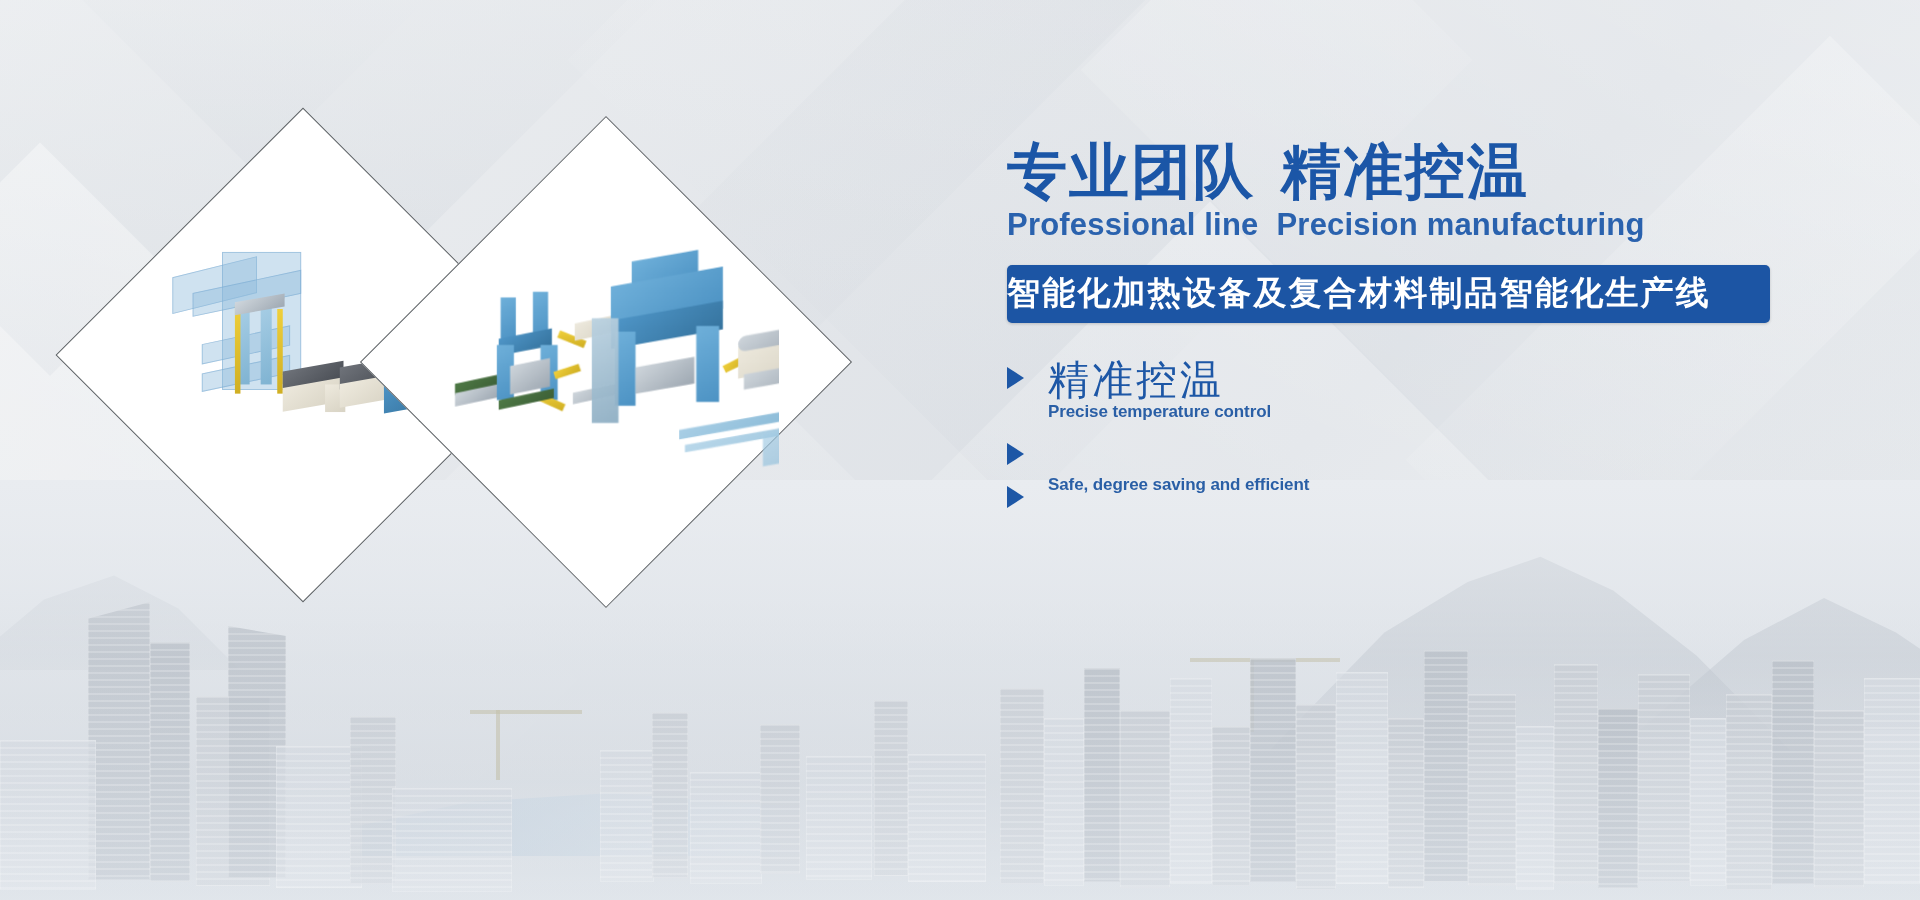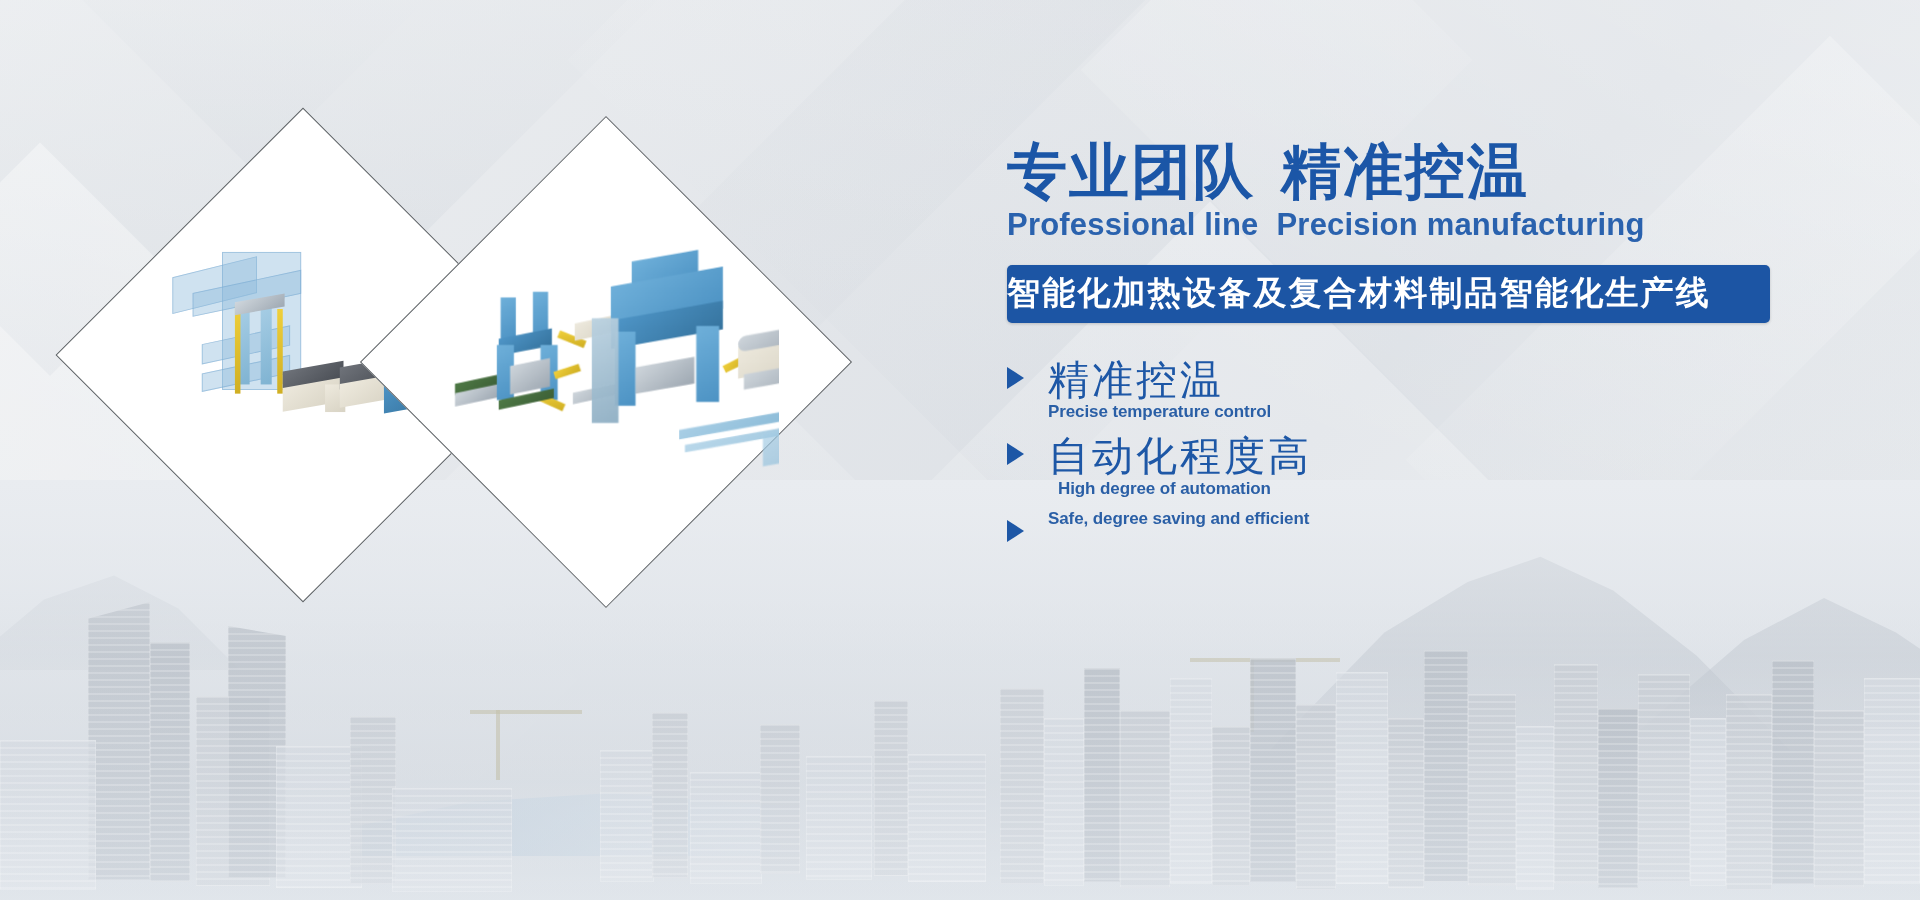--- a/index.html
+++ b/index.html
@@ -332,24 +332,20 @@
       <div class="feature">
         <span class="bullet"></span>
         <span>
           <span class="feature-cn" style="display:block">精准控温</span>
           <span class="feature-en" style="display:block">Precise temperature control</span>
         </span>
       </div>
 
       <div class="feature">
         <span class="bullet"></span>
-        <span>
-          <span class="feature-cn" style="display:block">自动化程度高</span>
-          <span class="feature-en indent" style="display:block">High degree of automation</span>
-        </span>
       </div>
 
 
       <div class="feature">
         <span class="bullet"></span>
         <span>
           <span class="feature-en" style="display:block">Safe, degree saving and efficient</span>
         </span>
       </div>
 

